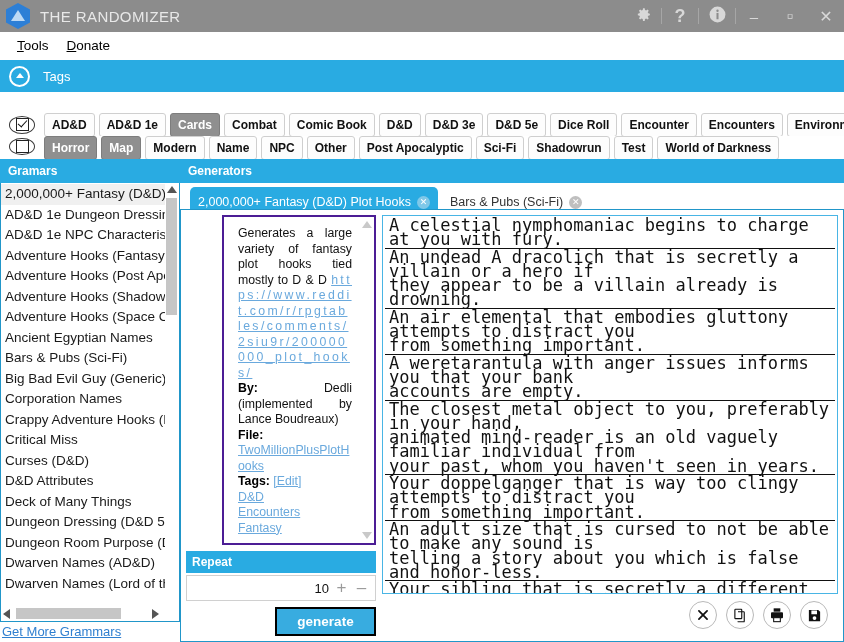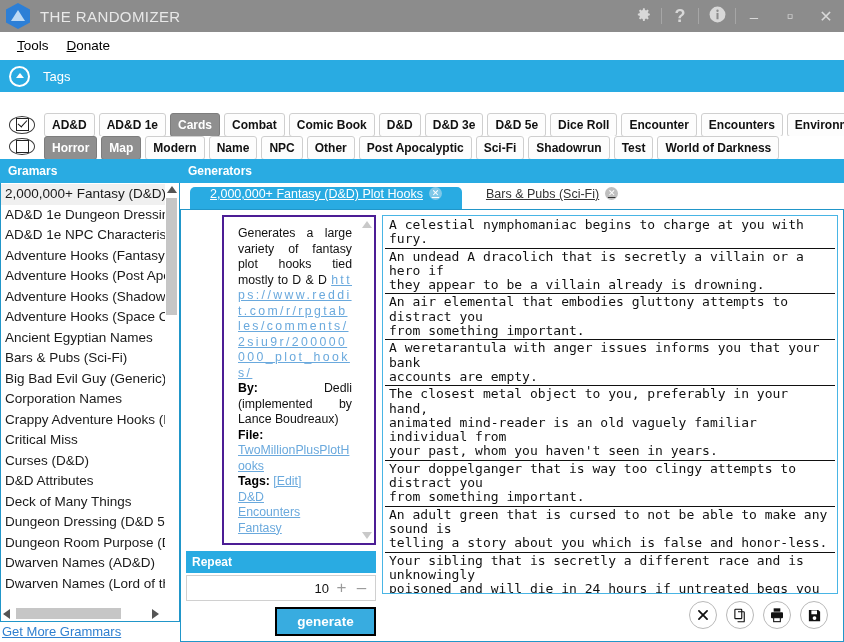--- a/index.html
+++ b/index.html
@@ -306,26 +306,25 @@
     height: 26px;
     background: #ffffff;
     display: flex;
     align-items: flex-end;
     padding-left: 10px;
     gap: 4px;
   }
   .gen-tab {
     height: 22px;
     display: flex;
-    align-items: flex-start;
+    align-items: flex-end;
     font-size: 12.5px;
-    padding: 0 20px;
+    padding: 0 8px;
     color: #333;
     border-radius: 5px 5px 0 0;
-    text-decoration: underline;
   }
   .gen-tab.active {
     background: #29abe2;
     color: #ffffff;
   }
   .tab-close {
     width: 13px; height: 13px;
     border-radius: 50%;
     background: #bfbfbf;
     color: #fff;
@@ -449,21 +448,21 @@
   .output-box {
     flex: 1 1 auto;
     border: 1px solid #49b5e5;
     background: #fff;
     overflow: hidden;
     min-height: 0;
     padding: 1px 2px;
   }
   .hook {
     font-family: "DejaVu Sans Mono", "Liberation Mono", monospace;
-    font-size: 13px;
+    font-size: 17px;
     line-height: 14.3px;
     color: #111;
     border-bottom: 1px solid #111;
     padding: 1px 2px 1px 4px;
     white-space: pre-wrap;
   }
   .output-tools {
     flex: 0 0 42px;
     height: 42px;
     display: flex;
@@ -673,21 +672,21 @@
 they appear to be a villain already is drowning.</div>
               <div class="hook">An air elemental that embodies gluttony attempts to distract you
 from something important.</div>
               <div class="hook">A weretarantula with anger issues informs you that your bank
 accounts are empty.</div>
               <div class="hook">The closest metal object to you, preferably in your hand,
 animated mind-reader is an old vaguely familiar individual from
 your past, whom you haven't seen in years.</div>
               <div class="hook">Your doppelganger that is way too clingy attempts to distract you
 from something important.</div>
-              <div class="hook">An adult green that is cursed to not be able to make any sound is
+              <div class="hook">An adult size that is cursed to not be able to make any sound is
 telling a story about you which is false and honor-less.</div>
               <div class="hook">Your sibling that is secretly a different race and is unknowingly
 poisoned and will die in 24 hours if untreated begs you to help
 protect them from assassins.</div>
               <div class="hook">A goblin noble that has a lisp owes you money, and it's time to
 collect.</div>
             </div>
           <div class="output-tools">
             <div class="tool-circle">
               <span>

